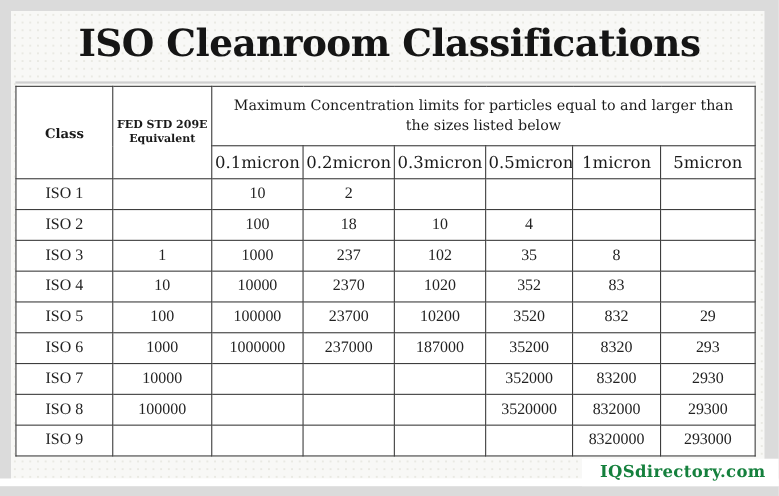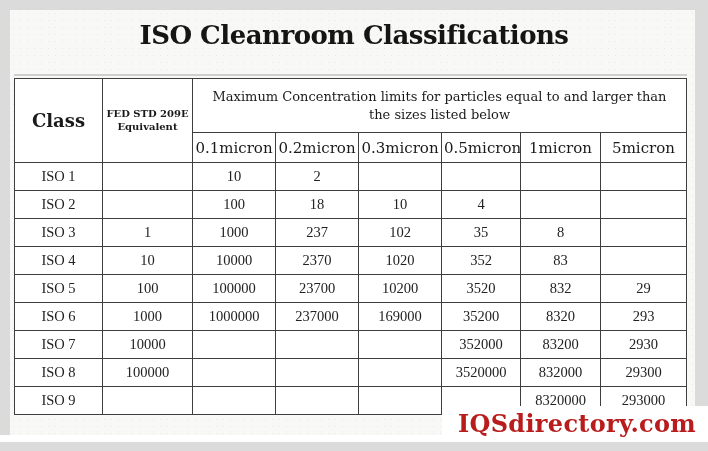--- a/index.html
+++ b/index.html
@@ -18,21 +18,21 @@
     background-color: #f8f8f6;
     background-image: radial-gradient(#e9e9e3 0.8px, transparent 0.9px);
     background-size: 7px 7px;
   }
   .page-title {
     position: absolute;
     left: 0; right: 0;
     top: 20px;
     margin: 0;
     text-align: center;
-    font-size: 26px;
+    font-size: 34px;
     font-weight: bold;
     letter-spacing: -0.5px;
     color: #151515;
     font-family: "DejaVu Serif", serif;
   }
   table.cls-table {
     position: absolute;
     left: 14px;
     top: 78px;
     width: 672px;
@@ -44,41 +44,41 @@
   .cls-table th, .cls-table td {
     border: 1.6px solid #3e3e3e;
     text-align: center;
     vertical-align: middle;
     padding: 0 2px;
     overflow: hidden;
   }
   .cls-table thead tr.top-row { height: 54px; }
   .cls-table thead tr.sub-row { height: 30px; }
   .cls-table tbody tr { height: 28px; font-family: Liberation Serif, serif; }
-  th.class-h { font-size: 18px; font-weight: bold; }
+  th.class-h { font-size: 12px; font-weight: bold; }
   th.fed-h   { font-size: 10px; font-weight: bold; line-height: 1.25; margin-top: 28px; }
   th.note-h  { font-size: 13px; font-weight: normal; line-height: 1.35; padding: 4px 14px; }
   th.micron-h { font-size: 15px; font-weight: normal; text-align: center; }
   .cls-table td { font-size: 14.5px; color: #222; }
   .bottom-strip {
     position: absolute;
     left: 0; right: 0;
     bottom: 9px;
     height: 7px;
     background: #ffffff;
   }
   .watermark {
     position: absolute;
     right: 0;
     bottom: 9px;
     background: #ffffff;
     padding: 3px 12px 4px 16px;
-    font-size: 24px;
+    font-size: 15px;
     font-weight: bold;
-    color: #b91c1c;
+    color: #15803d;
     letter-spacing: 0.3px;
     font-family: "DejaVu Serif", serif;
   }
 </style>
 </head>
 <body>
 
 <div class="panel"></div>
 
 <h1 class="page-title">ISO Cleanroom Classifications</h1>
@@ -158,21 +158,21 @@
         <td>10200</td>
         <td>3520</td>
         <td>832</td>
         <td>29</td>
       </tr>
       <tr>
         <td>ISO 6</td>
         <td>1000</td>
         <td>1000000</td>
         <td>237000</td>
-        <td>169000</td>
+        <td>187000</td>
         <td>35200</td>
         <td>8320</td>
         <td>293</td>
       </tr>
       <tr>
         <td>ISO 7</td>
         <td>10000</td>
         <td></td>
         <td></td>
         <td></td>

